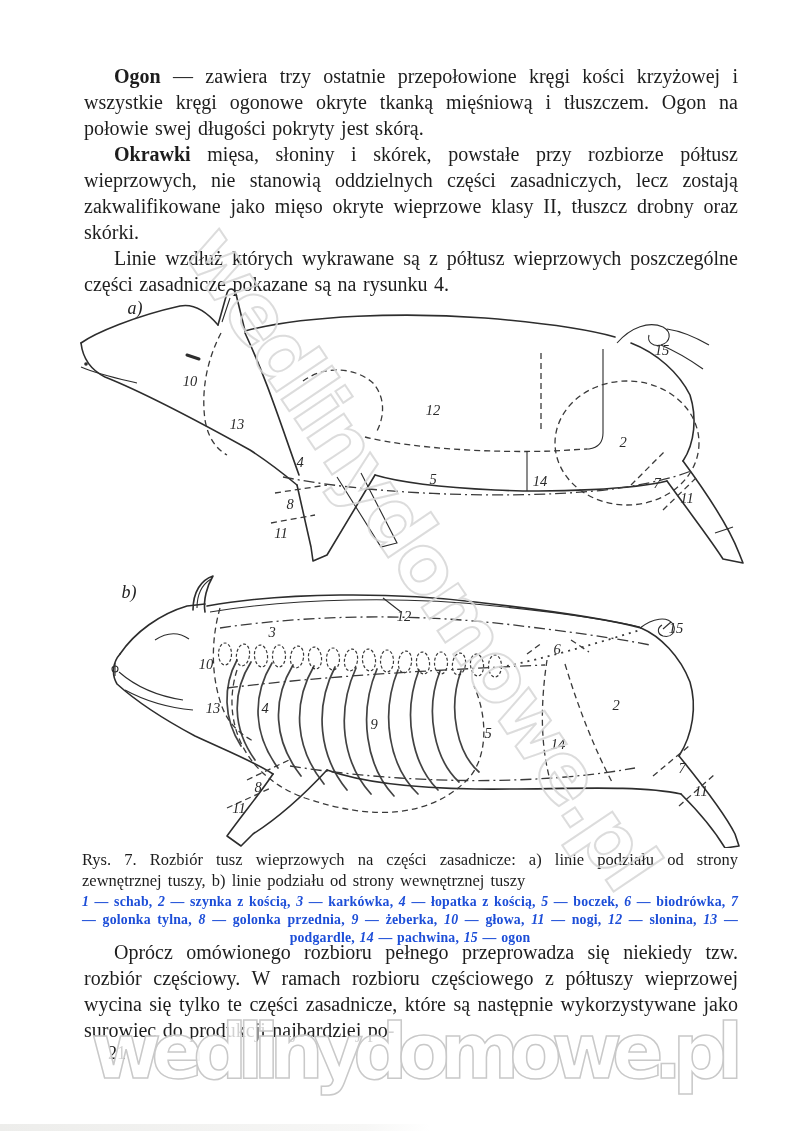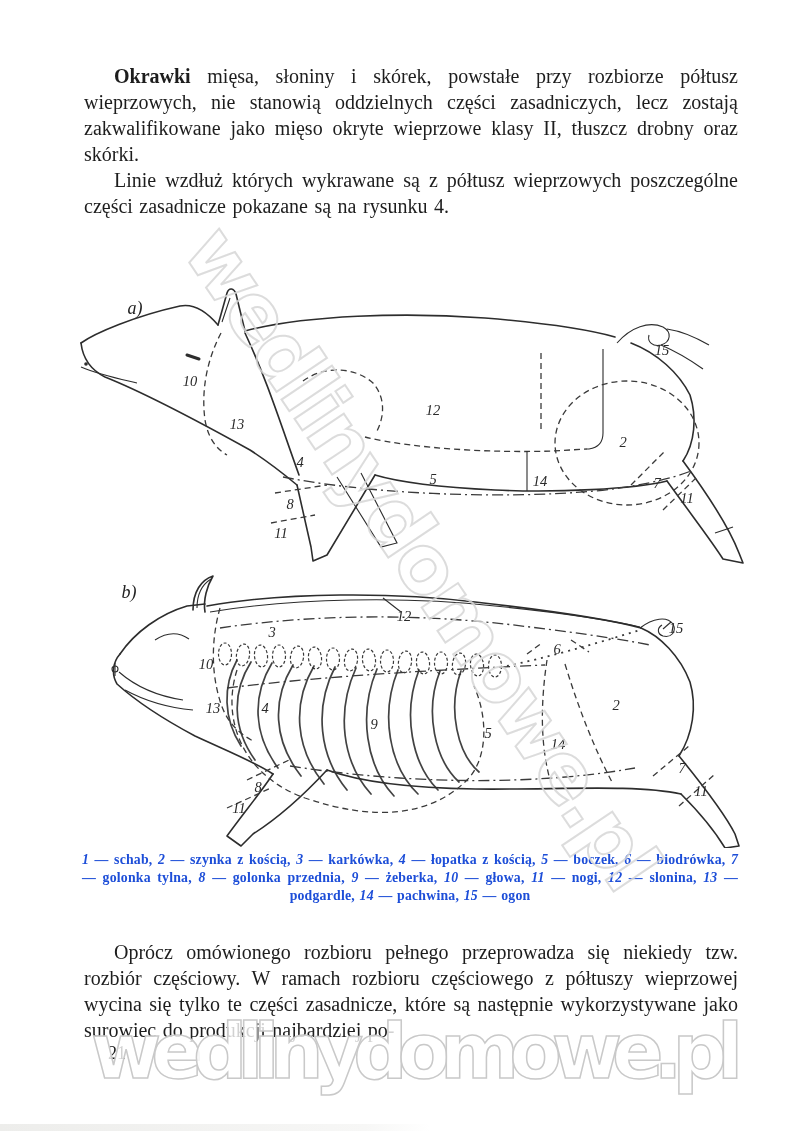--- a/index.html
+++ b/index.html
@@ -36,20 +36,21 @@
   svg .vert{fill:none;stroke:#3a3a3a;stroke-width:1.2;stroke-dasharray:3 2;}
   svg .rib{fill:none;stroke:#2d2d2d;stroke-width:1.7;stroke-linecap:round;opacity:.9;}
   svg .dots{fill:none;stroke:#3a3a3a;stroke-width:1.8;stroke-dasharray:2 5;}
 </style>
 </head>
 <body>
 
 <div class="page">
 
   <div class="blocktext text-top">
+    <p><b>Ogon</b><span> — zawiera trzy ostatnie przepołowione kręgi kości krzyżowej i wszystkie kręgi ogonowe okryte tkanką mięśniową i tłuszczem. Ogon na połowie swej długości pokryty jest skórą.</span></p>
     <p><b>Okrawki</b><span> mięsa, słoniny i skórek, powstałe przy rozbiorze półtusz wieprzowych, nie stanowią oddzielnych części zasadniczych, lecz zostają zakwalifikowane jako mięso okryte wieprzowe klasy II, tłuszcz drobny oraz skórki.</span></p>
     <p>Linie wzdłuż których wykrawane są z półtusz wieprzowych poszczególne części zasadnicze pokazane są na rysunku 4.</p>
   </div>
 
   <svg class="figsvg fig-a" width="670" height="285" viewBox="0 0 670 285">
     <g>
       <path class="ln" d="M 6,58 C 20,48 60,31 105,21 C 120,18 132,27 143,40"></path>
       <path class="ln" d="M 143,40 L 152,8 C 154,2 159,3 161,9 L 170,46"></path>
       <path class="thin" d="M 147,37 L 155,13"></path>
       <path class="ln" d="M 170,46 C 230,30 330,27 410,33 C 470,38 515,45 540,52"></path>
@@ -185,20 +186,21 @@
       <span class="fig-num" style="left: 557px; top: 649px;">6</span>
       <span class="fig-num" style="left: 616px; top: 705px;">2</span>
       <span class="fig-num" style="left: 676px; top: 628px;">15</span>
       <span class="fig-num" style="left: 682px; top: 768px;">7</span>
       <span class="fig-num" style="left: 701px; top: 791px;">11</span>
       <span class="fig-num" style="left: 258px; top: 787px;">8</span>
       <span class="fig-num" style="left: 239px; top: 808px;">11</span>
     </div>
 
   <div class="caption">
+    <p class="caption-title">Rys. 7. Rozbiór tusz wieprzowych na części zasadnicze: a) linie podziału od strony zewnętrznej tuszy, b) linie podziału od strony wewnętrznej tuszy</p>
     <p class="caption-list"><span><i>1</i> — schab, </span><span><i>2</i> — szynka z kością, </span><span><i>3</i> — karkówka, </span><span><i>4</i> — łopatka z kością, </span><span><i>5</i> — boczek, </span><span><i>6</i> — biodrówka, </span><span><i>7</i> — golonka tylna, </span><span><i>8</i> — golonka przednia, </span><span><i>9</i> — żeberka, </span><span><i>10</i> — głowa, </span><span><i>11</i> — nogi, </span><span><i>12</i> — slonina, </span><span><i>13</i> — podgardle, </span><span><i>14</i> — pachwina, </span><span><i>15</i> — ogon</span></p>
   </div>
 
   <div class="blocktext text-bottom">
     <p>Oprócz omówionego rozbioru pełnego przeprowadza się niekiedy tzw. rozbiór częściowy. W ramach rozbioru częściowego z półtuszy wieprzowej wycina się tylko te części zasadnicze, które są następnie wykorzystywane jako surowiec do produkcji najbardziej po-</p>
   </div>
 
   <div class="pagenum">21</div>
 
   <svg class="wm-layer" width="800" height="1131" viewBox="0 0 800 1131">

